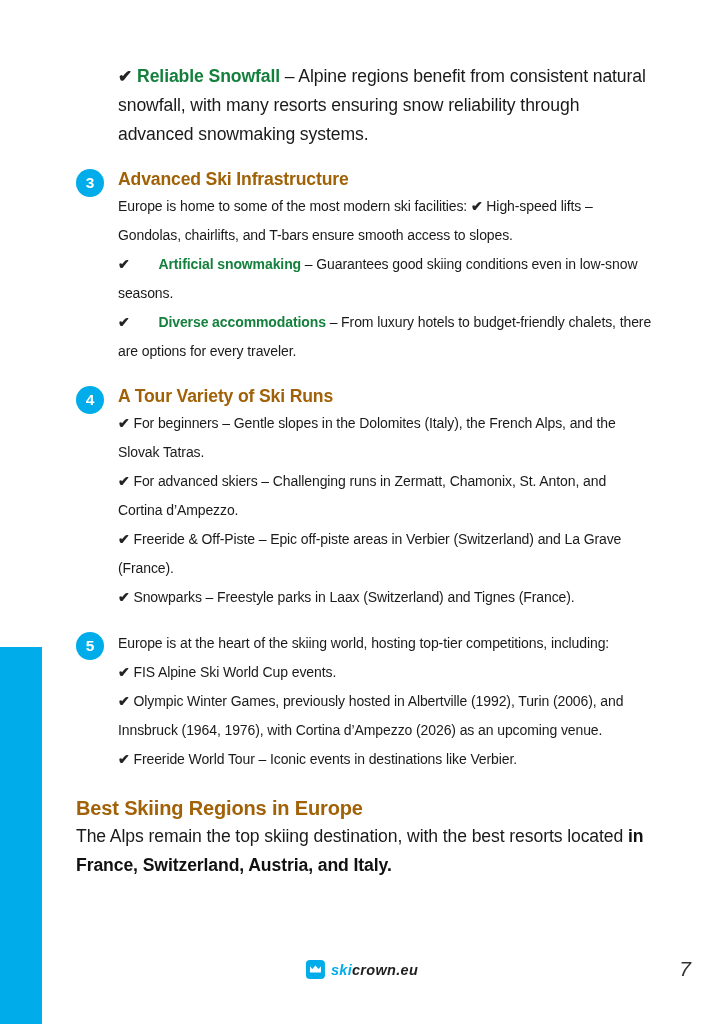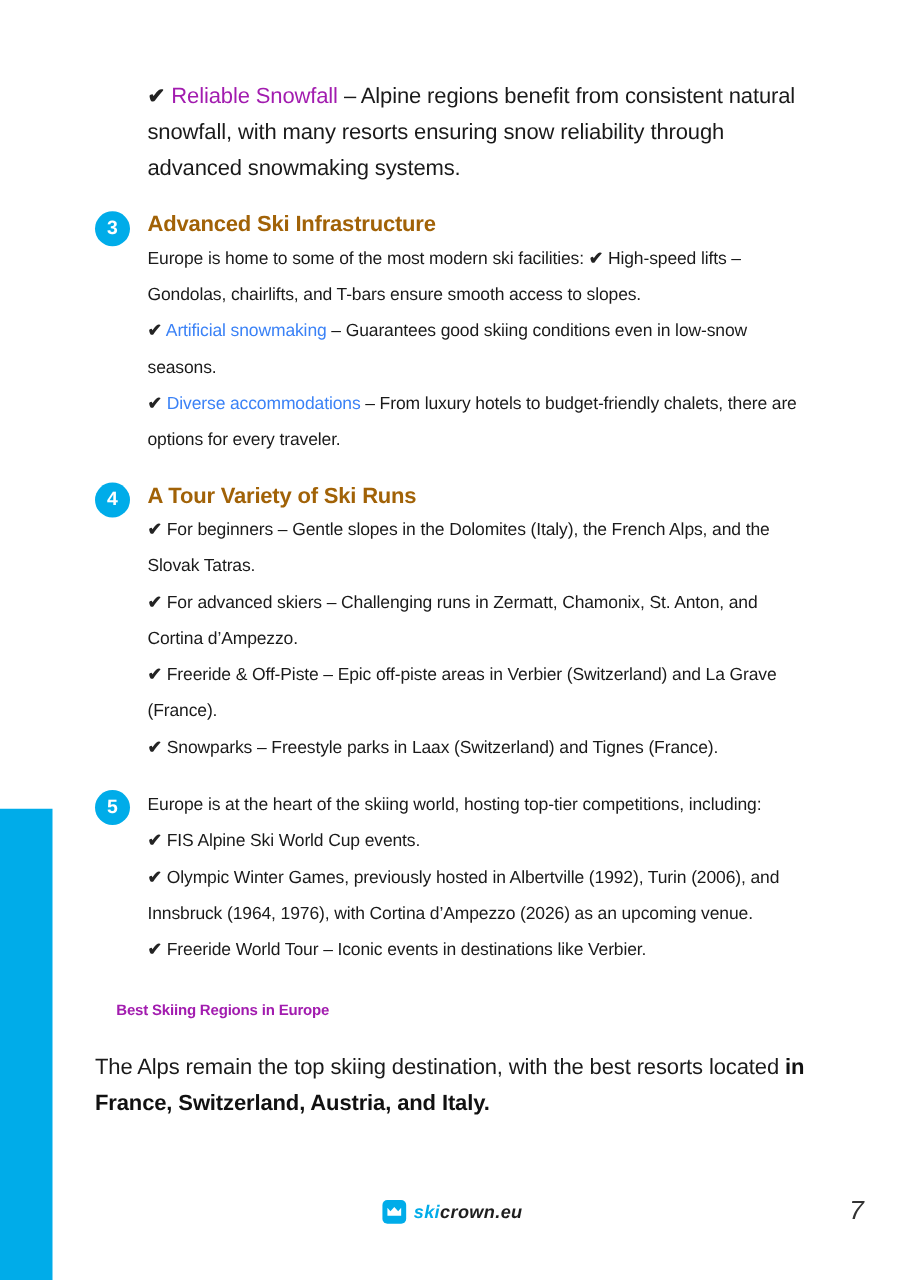--- a/index.html
+++ b/index.html
@@ -55,22 +55,22 @@
   }
 
   .para .tick {
     font-size: 17px;
     font-weight: 700;
     color: #232323;
     letter-spacing: 0;
   }
 
   .para b, .para .bold {
-    font-weight: 400;
-    color: #a21caf;
+    font-weight: 700;
+    color: #15803d;
   }
 
   
   .section {
     position: relative;
     padding-left: 42px;
     margin-top: 17px;
   }
 
   .badge {
@@ -106,37 +106,38 @@
     letter-spacing: -0.1px;
     margin: 0;
   }
 
   .section-body .tick {
     font-weight: 700;
     color: #232323;
   }
 
   .section-body b {
-    font-weight: 400;
-    color: #3b82f6;
+    font-weight: 700;
+    color: #15803d;
+    margin-left: 25px;
   }
 
   
   .closing {
     margin-top: 21px;
     padding-left: 0;
   }
 
   .closing-title {
-    font-size: 12px;
+    font-size: 20px;
     line-height: 27px;
     font-weight: 700;
-    color: #a21caf;
+    color: #a16207;
     letter-spacing: -0.15px;
-    margin: 17px;
+    margin: 0;
   }
 
   .closing-body {
     font-size: 17.6px;
     line-height: 29px;
     color: #1a1a1a;
     letter-spacing: -0.1px;
     margin: 0;
   }
 

